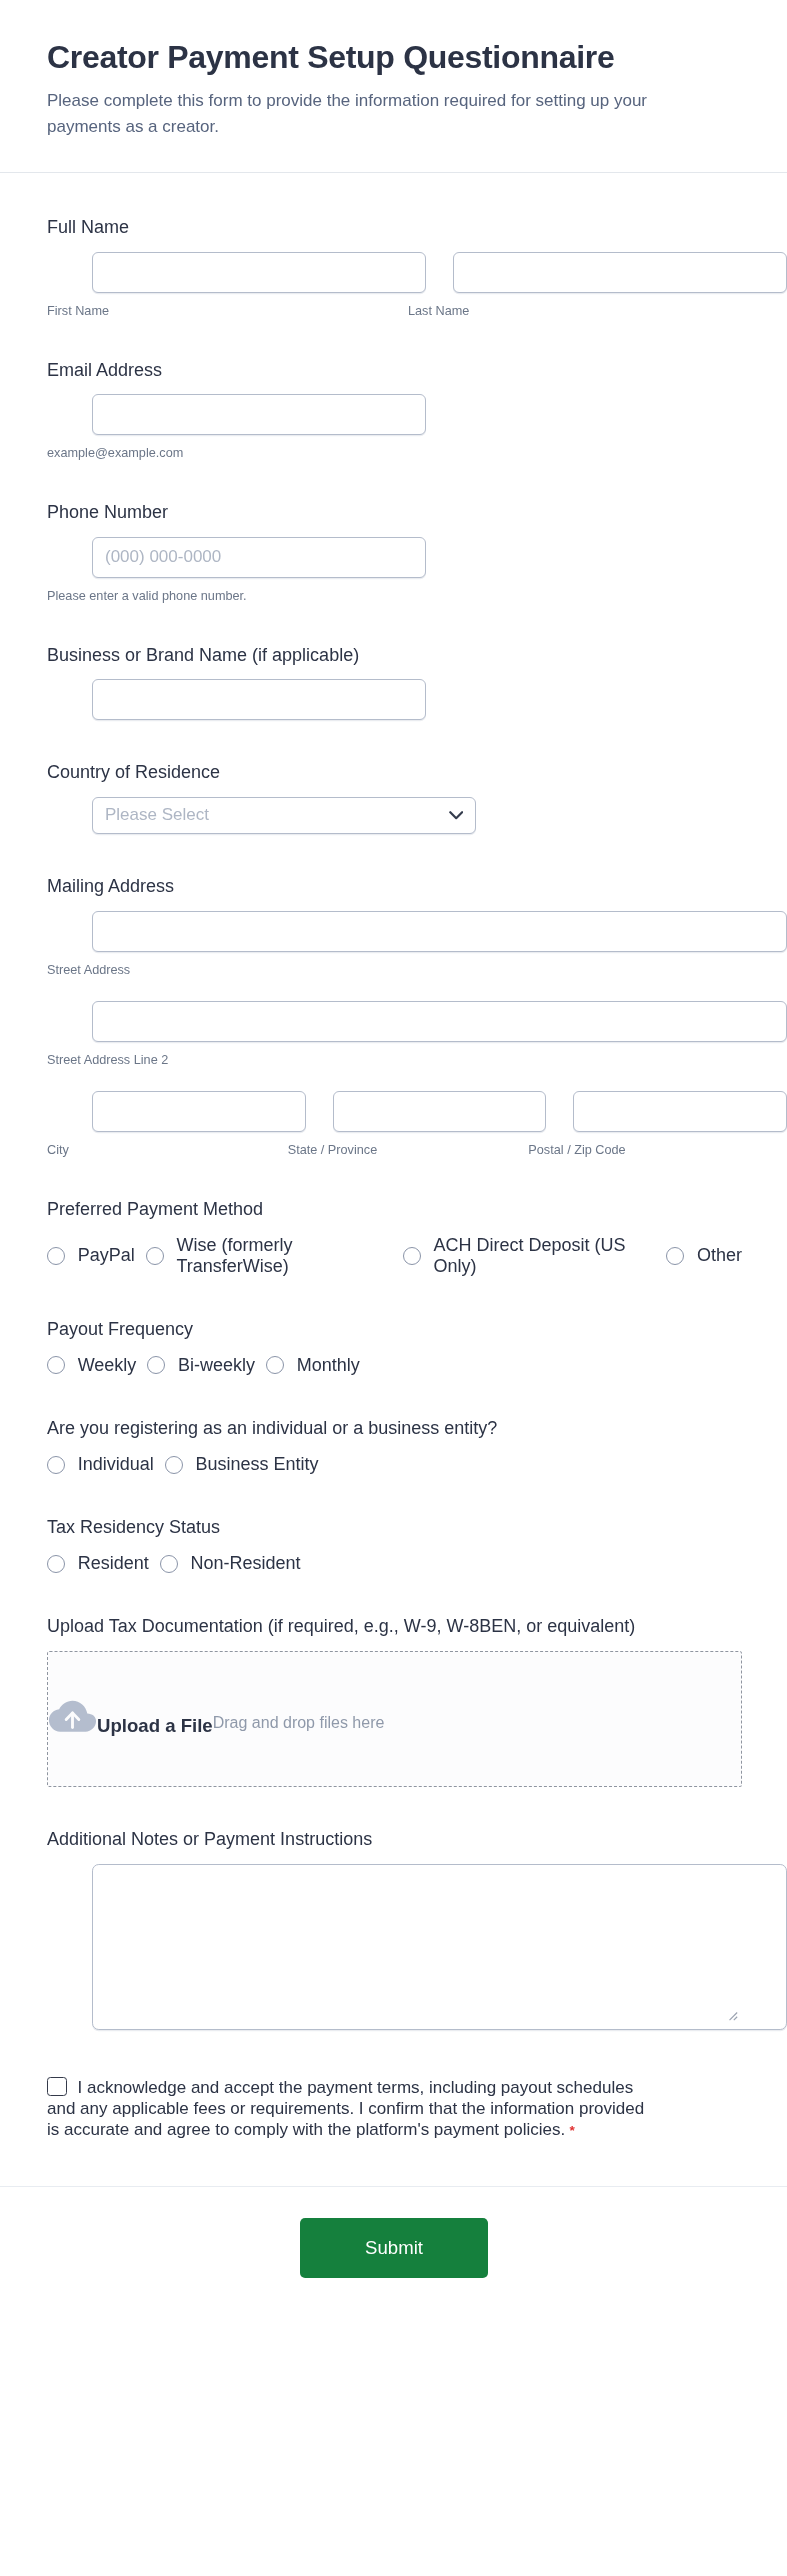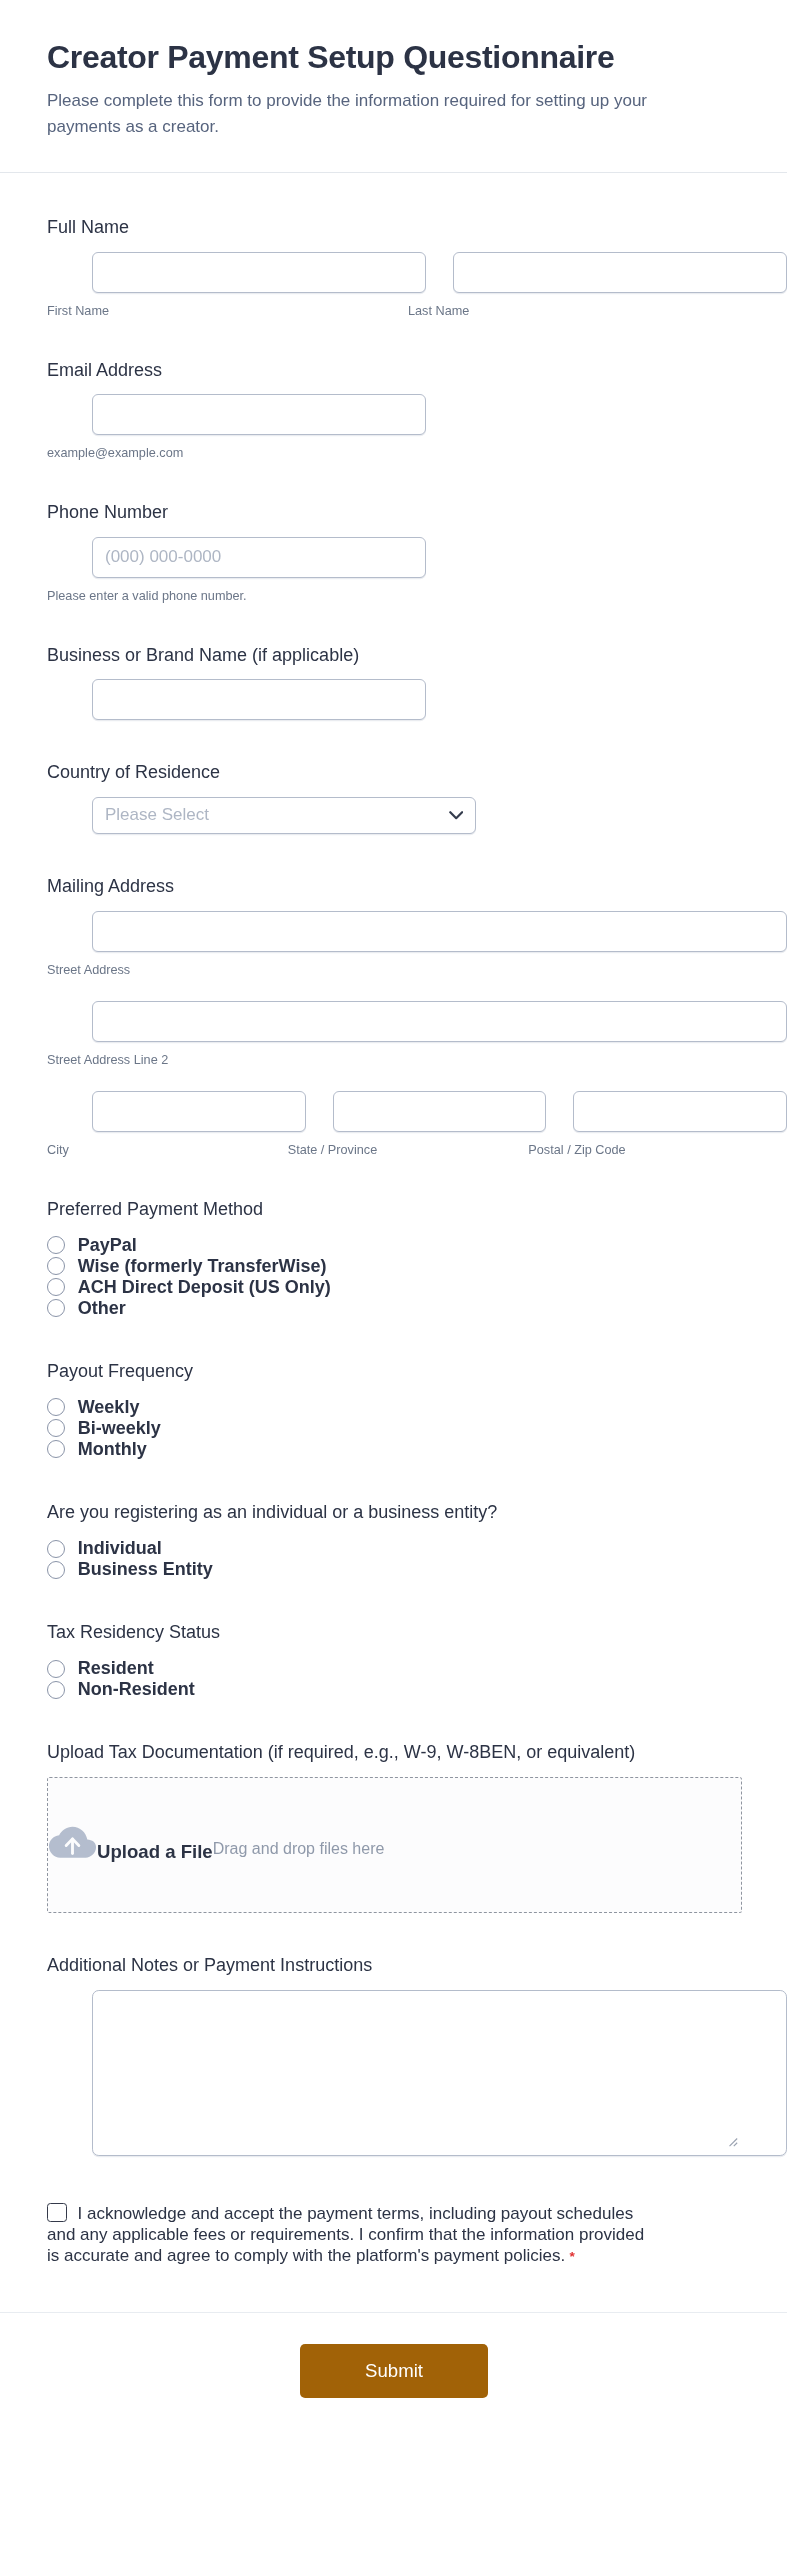--- a/index.html
+++ b/index.html
@@ -74,21 +74,21 @@
     align-items: center;
     justify-content: space-between;
     width: 384px;
     height: 37px;
     cursor: pointer;
   }
   .select-placeholder { color: #aeb6c4; font-size: 17px; }
   .select .chev { flex: none; margin-left: 8.5px; }
 
   
-  .radio-group { display: flex; flex-direction: column; gap: 0; margin-top: 15.2px; font-weight: bold; }
+  .radio-group { display: flex; flex-direction: row; gap: 11px; margin-top: 15.2px; }
   .radio-row { display: flex; align-items: center; gap: 12.7px; cursor: pointer; }
   .radio-circle {
     width: 18px; height: 18px;
     border: 1.7px solid #8a94a8;
     border-radius: 50%;
     background: #fff;
     flex: none;
   }
   .radio-label { font-size: 18px; color: #2c3345; }
 
@@ -133,22 +133,22 @@
 
   
   .submit-bar {
     border-top: 0.8px solid #e8ecf1;
     padding: 31px 0 45px 0;
     display: flex;
     justify-content: center;
   }
   .submit-btn {
     width: 188px;
-    height: 54px;
-    background: #a16207;
+    height: 60px;
+    background: #15803d;
     border: none;
     border-radius: 5.1px;
     color: #fff;
     font-family: inherit;
     font-size: 18.6px;
     cursor: pointer;
   }
 
   .addr-line { margin-bottom: 0; }
   .addr-gap { height: 24px; }

